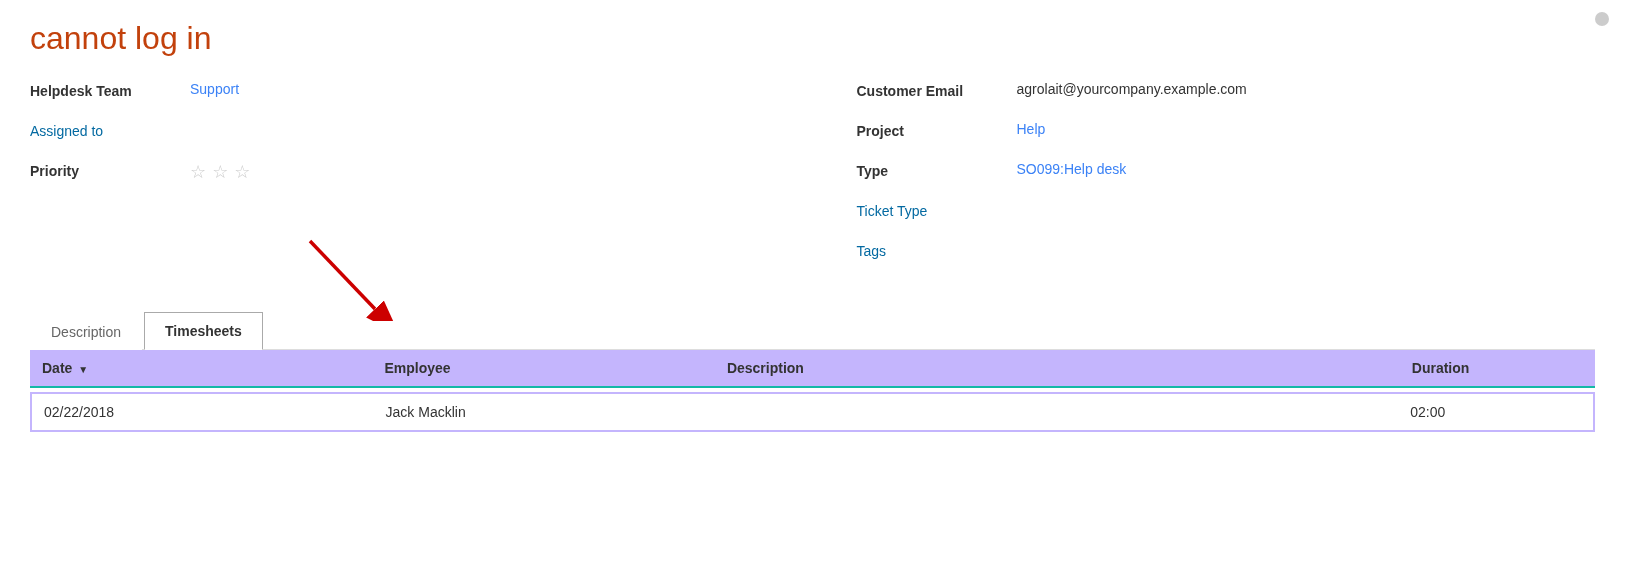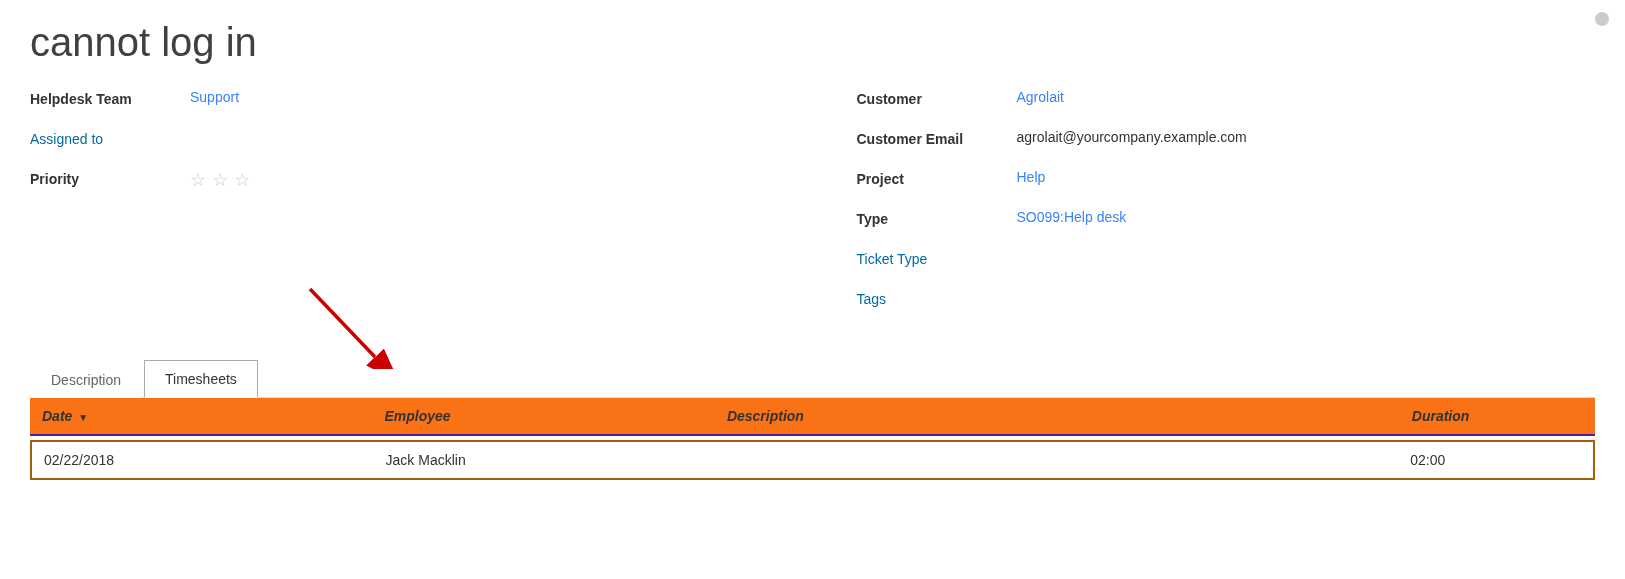--- a/index.html
+++ b/index.html
@@ -4,23 +4,23 @@
   <style>
     * { box-sizing: border-box; margin: 0; padding: 0; }
     body {
       font-family: Arial, sans-serif;
       background: #fff;
       color: #333;
       font-size: 14px;
       padding: 20px 30px;
     }
     .page-title {
-      font-size: 40px;
+      font-size: 32px;
       font-weight: 300;
-      color: #404040;
+      color: #c2410c;
       margin-bottom: 24px;
     }
     .form-section {
       display: flex;
       gap: 8px;
       margin-bottom: 30px;
     }
     .form-left {
       flex: 1;
       padding-right: 40px;
@@ -78,44 +78,43 @@
       font-size: 14px;
       border: 1px solid transparent;
       border-bottom: none;
       background: #fff;
       margin-right: 2px;
       position: relative;
       bottom: -1px;
     }
     .tab.active {
       color: #333;
-      font-weight: 400;
+      font-weight: 700;
       border-color: #aaa;
       border-bottom: 1px solid #fff;
       background: #fff;
     }
     .tab:not(.active) {
       border-color: transparent;
     }
     .table-section {
       margin-top: 0;
     }
     .table-header {
       display: flex;
       padding: 10px 12px;
-      border-bottom: 2px solid #4c1d95;
+      border-bottom: 2px solid #14b8a6;
       font-weight: 700;
       font-size: 14px;
-      background: #f97316;
-      font-style: italic;
+      background: #c4b5fd;
     }
     .table-row {
       display: flex;
       padding: 10px 12px;
-      border: 2px solid #a16207;
+      border: 2px solid #c4b5fd;
       margin-top: 4px;
       align-items: center;
     }
     .col-date { flex: 2; }
     .col-employee { flex: 2; }
     .col-description { flex: 4; }
     .col-duration { flex: 1; text-align: left; }
     .sort-arrow {
       font-size: 10px;
       margin-left: 2px;
@@ -165,24 +164,20 @@
       <div class="stars">
         <span class="star">☆</span>
         <span class="star">☆</span>
         <span class="star">☆</span>
       </div>
     </div>
   </div>
 
   <div class="form-right">
 
-    <div class="field-row">
-      <span class="field-label">Customer</span>
-      <span class="field-value field-value-link">Agrolait</span>
-    </div>
 
     <div class="field-row">
       <span class="field-label">Customer Email</span>
       <span class="field-value">agrolait@yourcompany.example.com</span>
     </div>
 
     <div class="field-row">
       <span class="field-label">Project</span>
       <span class="field-value field-value-link">Help</span>
     </div>

